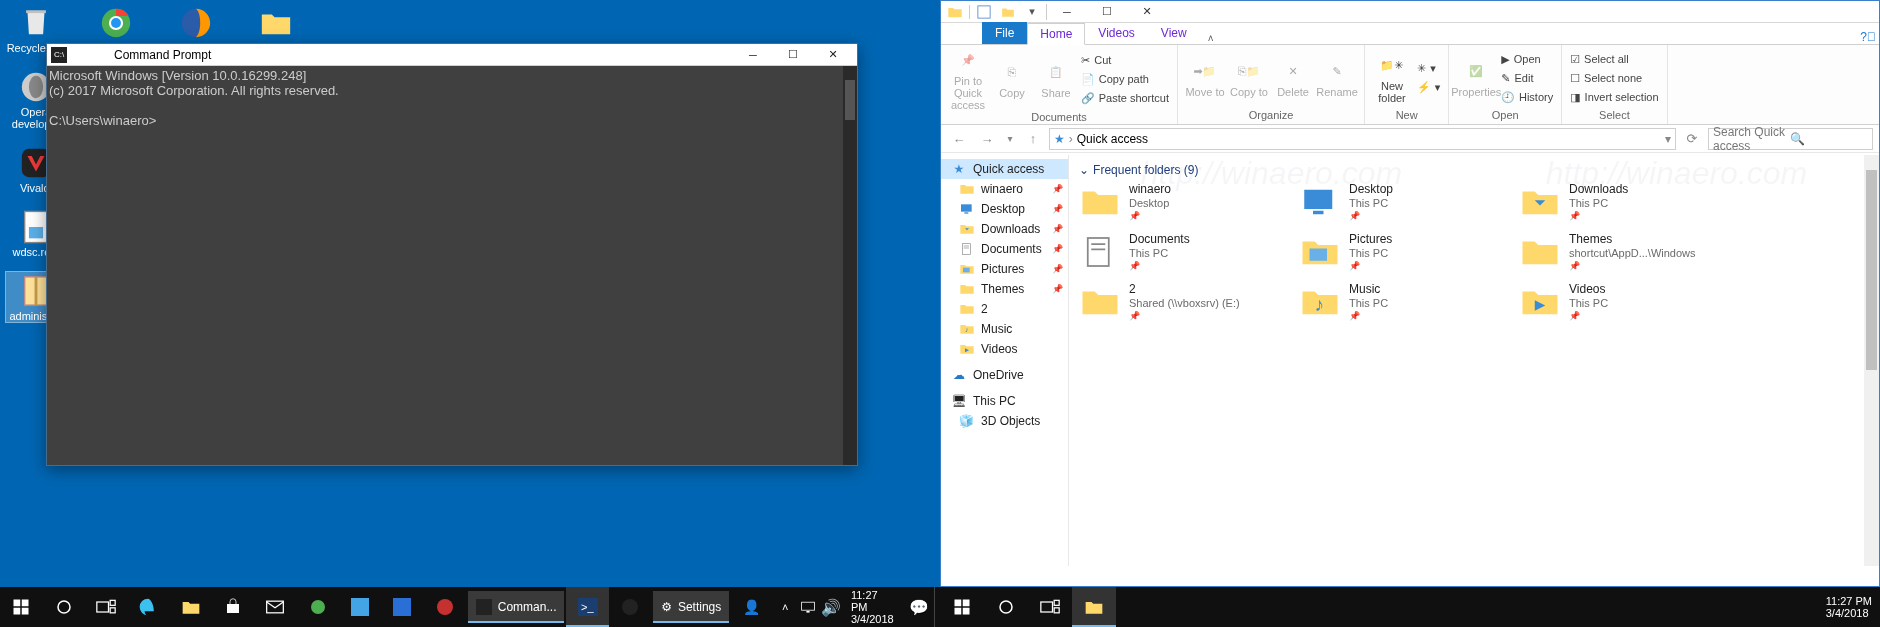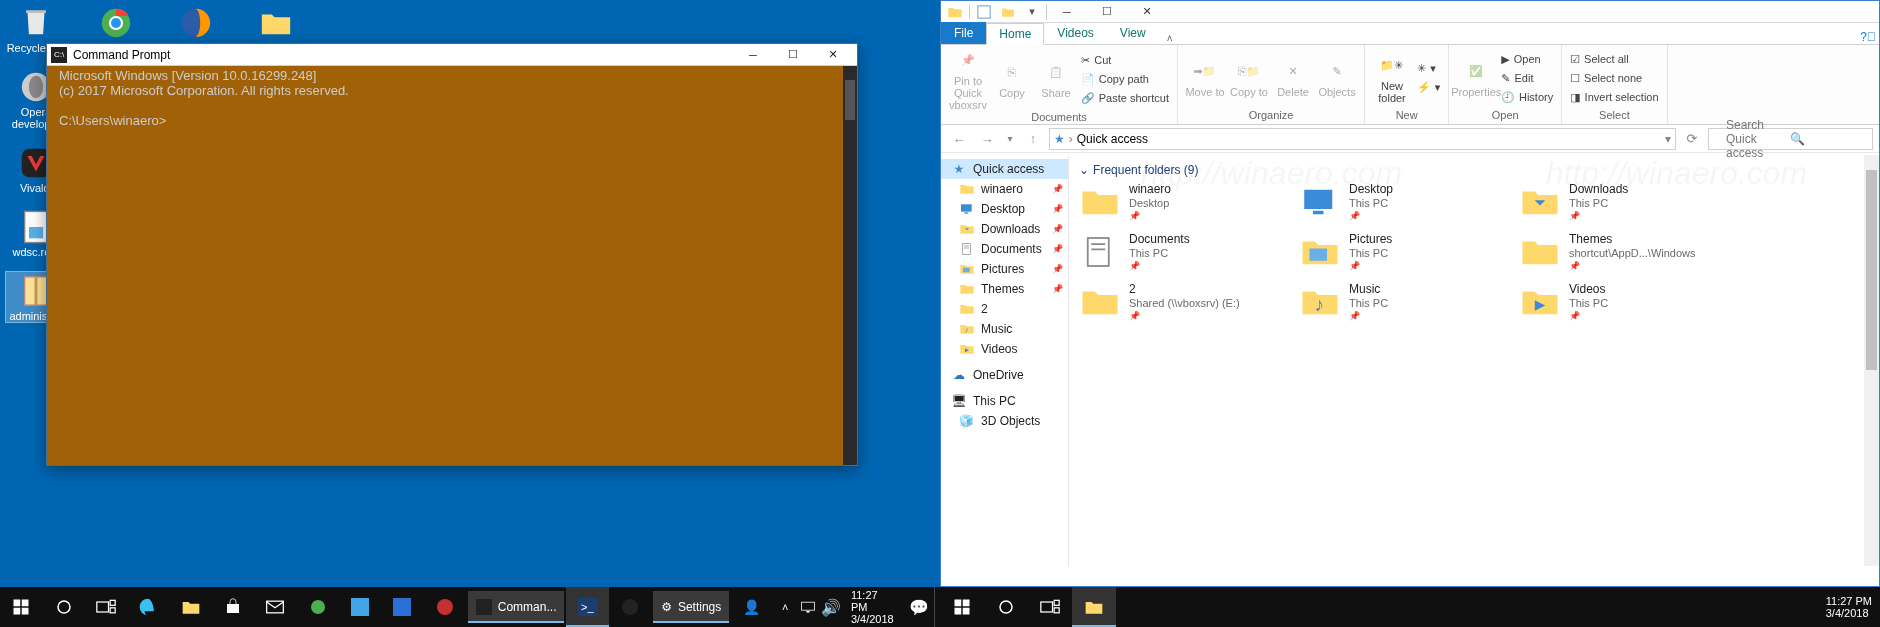--- a/index.html
+++ b/index.html
@@ -14,63 +14,63 @@
   .desk-icon.sel { background:rgba(255,255,255,0.25); outline:1px solid rgba(255,255,255,0.5); }
 
   
   .wm { position:absolute; left:0; right:0; color:rgba(255,255,255,0.05); font-size:32px; font-family:Georgia,serif; font-style:italic; pointer-events:none; display:flex; justify-content:space-around; }
   .wm.dark { color:rgba(255,255,255,0.04); }
 
   
   .cmdwin { position:absolute; top:43px; left:46px; width:812px; height:423px; background:#fff; border:1px solid #4a6a8a; box-shadow:0 4px 16px rgba(0,0,0,0.4); }
   .cmd-title { height:22px; background:#fff; display:flex; align-items:center; padding:0 4px; border-bottom:1px solid #d0d0d0; }
   .cmd-title-ico { width:16px; height:16px; background:#222; margin-right:6px; display:flex; align-items:center; justify-content:center; font-size:8px; color:#fff; }
-  .cmd-title-txt { font-size:12px; color:#000; flex:1; }
+  .cmd-title-txt { font-size:12px; color:#000; flex:1;margin-left:41px; }
   .winbtn { width:40px; height:20px; display:flex; align-items:center; justify-content:center; font-size:11px; color:#222; }
-  .cmd-body { height:calc(100% - 22px); background:#a16207; color:#ccc; font-family:Consolas,monospace; font-size:13px; padding:2px 12px; position:relative; white-space:pre; overflow:hidden; }
+  .cmd-body { height:calc(100% - 22px); background:#404040; color:#ccc; font-family:Consolas,monospace; font-size:13px; padding:2px 2px; position:relative; white-space:pre; overflow:hidden; }
   .cmd-scroll { position:absolute; right:0; top:0; bottom:0; width:14px; background:#2a2a2a; }
   .cmd-scroll-thumb { background:#555; height:40px; margin:14px 2px 0; }
 
   
   .taskbar { position:absolute; bottom:0; left:0; right:0; height:40px; background:#101010; display:flex; align-items:center; }
   .tb-item { width:44px; height:40px; display:flex; align-items:center; justify-content:center; color:#fff; font-size:16px; }
   .tb-item.active { background:#333; box-shadow:inset 0 -2px 0 #76b9ed; }
   .tb-text { color:#fff; font-size:11px; line-height:1.1; text-align:left; padding:0 8px; }
   .tb-running { height:32px; background:#3a3a3a; display:flex; align-items:center; padding:0 8px; color:#fff; font-size:12px; gap:6px; margin:0 2px; box-shadow:inset 0 -2px 0 #76b9ed; }
 
   
   .fewin { position:absolute; top:0; left:0; right:0; bottom:40px; background:#fff; border:1px solid #3a80c8; }
   .fe-title { height:22px; display:flex; align-items:center; border-bottom:1px solid #d8d8d8; }
   .fe-qat { display:flex; align-items:center; padding:0 4px; gap:4px; }
   .fe-qat-btn { width:20px; height:18px; display:flex; align-items:center; justify-content:center; color:#555; font-size:11px; }
   .fe-title-txt { font-size:12px; color:#333; padding-left:6px; flex:1; }
   .fe-winbtns { display:flex; }
   .fe-winbtn { width:40px; height:22px; display:flex; align-items:center; justify-content:center; font-size:11px; color:#333; }
 
   .fe-tabs { height:22px; display:flex; align-items:flex-end; border-bottom:1px solid #d0d0d0; }
-  .fe-tab { padding:3px 12px; font-size:12px; color:#0f766e; border:1px solid transparent; }
-  .fe-tab.file { background:#1979ca; color:#fff; }
+  .fe-tab { padding:3px 12px; font-size:12px; color:#6d28d9; border:1px solid transparent; }
+  .fe-tab.file { background:#1979ca; color:#fff;margin-left:41px; }
   .fe-tab.active { border:1px solid #d0d0d0; border-bottom:1px solid #fff; background:#fff; margin-bottom:-1px; }
   .fe-helpbtn { margin-left:auto; width:22px; text-align:center; font-size:12px; color:#1979ca; }
   .fe-caret { width:22px; text-align:center; font-size:10px; color:#555; }
 
   .ribbon { height:80px; display:flex; border-bottom:1px solid #d0d0d0; background:#fdfdfd; }
   .ribbon-group { display:flex; flex-direction:column; border-right:1px solid #e4e4e4; padding:2px 6px; }
   .ribbon-group-body { flex:1; display:flex; align-items:center; gap:2px; }
   .ribbon-group-label { font-size:11px; color:#666; text-align:center; padding-bottom:1px; }
   .rbtn-big { width:42px; display:flex; flex-direction:column; align-items:center; font-size:11px; color:#444; text-align:center; line-height:1.1; gap:2px; }
   .rbtn-big.disabled { opacity:0.45; }
   .rbtn-ico { width:30px; height:26px; display:flex; align-items:center; justify-content:center; }
   .rbtn-small { display:flex; align-items:center; font-size:11px; color:#444; gap:4px; height:18px; padding:0 2px; }
   .rcol { display:flex; flex-direction:column; gap:1px; justify-content:center; }
 
   .addrrow { height:28px; display:flex; align-items:center; border-bottom:1px solid #e8e8e8; gap:4px; padding:0 6px; }
   .navbtn { width:24px; height:22px; display:flex; align-items:center; justify-content:center; color:#888; font-size:13px; }
   .addrbar { flex:1; height:22px; border:1px solid #cfcfcf; display:flex; align-items:center; padding:0 4px; font-size:12px; gap:4px; }
-  .searchbar { width:165px; height:22px; border:1px solid #cfcfcf; display:flex; align-items:center; padding:0 17px; font-size:12px; color:#777; }
+  .searchbar { width:165px; height:22px; border:1px solid #cfcfcf; display:flex; align-items:center; padding:0 4px; font-size:12px; color:#777; }
   .searchbar span { flex:1; }
 
   .fe-body { position:absolute; top:154px; bottom:20px; left:0; right:0; display:flex; }
   .navpane { width:128px; border-right:1px solid #e8e8e8; overflow:hidden; padding:4px 0; }
   .nav-item { display:flex; align-items:center; font-size:12px; color:#222; padding:2px 4px 2px 18px; gap:6px; height:20px; position:relative; }
   .nav-item.top { padding-left:10px; font-weight:400; }
   .nav-pin { position:absolute; right:4px; color:#888; font-size:9px; }
   .nav-item.sel { background:#cde8ff; }
   .nav-ico { width:16px; height:16px; display:flex; align-items:center; justify-content:center; }
 
@@ -347,21 +347,21 @@
       <div class="fe-tab">View</div>
       <div class="fe-caret">˄</div>
       <div class="fe-helpbtn">?⃝</div>
     </div>
 
     <div class="ribbon">
       <div class="ribbon-group">
         <div class="ribbon-group-body">
           <div class="rbtn-big disabled">
               <div class="rbtn-ico">📌</div>
-              <span>Pin to Quick vboxsrv</span>
+              <span>Pin to Quick access</span>
             </div>
           <div class="rbtn-big disabled">
               <div class="rbtn-ico">⎘</div>
               <span>Copy</span>
             </div>
           <div class="rbtn-big disabled">
               <div class="rbtn-ico">📋</div>
               <span>Share</span>
             </div>
           <div class="rcol">
@@ -390,21 +390,21 @@
           <div class="rbtn-big disabled">
               <div class="rbtn-ico">⎘📁</div>
               <span>Copy to</span>
             </div>
           <div class="rbtn-big disabled">
               <div class="rbtn-ico">✕</div>
               <span>Delete</span>
             </div>
           <div class="rbtn-big disabled">
               <div class="rbtn-ico">✎</div>
-              <span>Objects</span>
+              <span>Rename</span>
             </div>
         </div>
         <div class="ribbon-group-label">Organize</div>
       </div>
       <div class="ribbon-group">
         <div class="ribbon-group-body">
           <div class="rbtn-big">
               <div class="rbtn-ico">📁✳</div>
               <span>New folder</span>
             </div>

